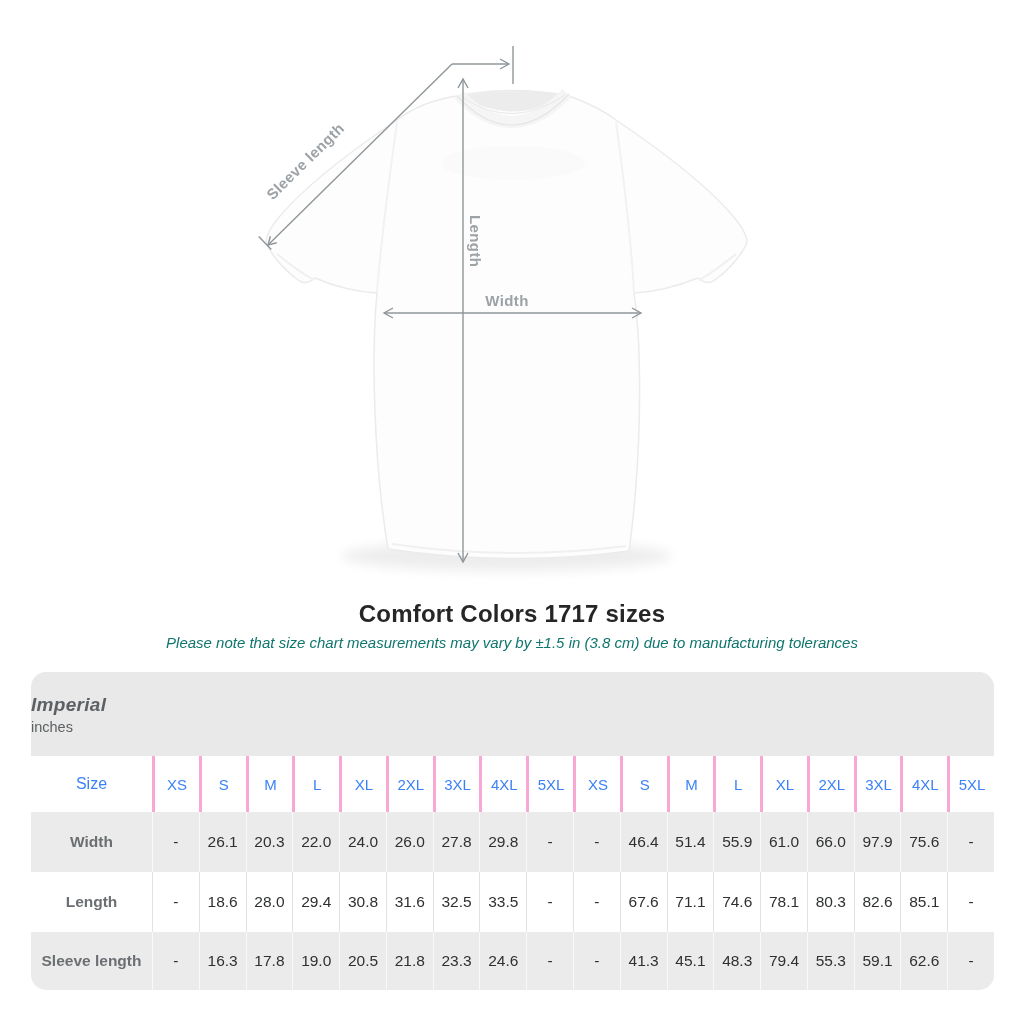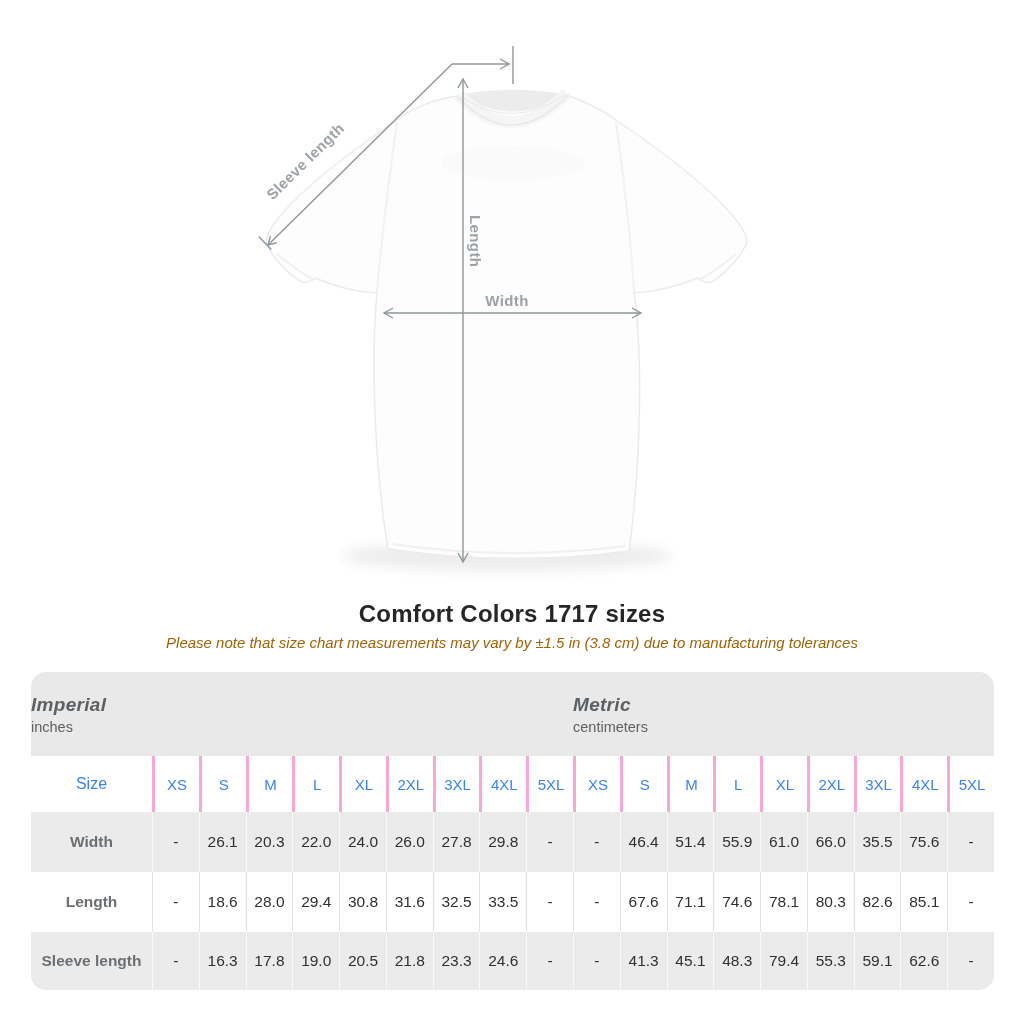--- a/index.html
+++ b/index.html
@@ -7,21 +7,21 @@
   .stage{position:relative;width:1024px;height:1024px;background:#ffffff;overflow:hidden;margin:0 auto;}
 
   
   .shirt-svg{display:block;position:absolute;top:0;left:0;}
   .measure-label{font-weight:bold;font-size:15px;fill:#9da2a6;letter-spacing:.4px;}
 
   
   .page-title{position:absolute;top:600px;left:0;width:100%;text-align:center;
     font-size:24px;font-weight:bold;color:#262626;letter-spacing:.2px;}
   .page-note{position:absolute;top:634px;left:0;width:100%;text-align:center;
-    font-size:15px;font-style:italic;color:#a16207;}
+    font-size:15px;font-style:italic;color:#0f766e;}
 
   
   .size-table{position:absolute;top:672px;left:31px;width:963px;border-radius:15px;
     overflow:hidden;background:#ffffff;}
   .t-row{display:grid;grid-template-columns:121px repeat(18,1fr);}
   .band{background:#e9e9e9;height:84px;display:grid;grid-template-columns:121px repeat(18,1fr);}
   .unit-group{display:flex;flex-direction:column;align-items:flex-start;justify-content:center;gap:3px;}
   .unit-group .u-main{font-size:19px;font-weight:bold;font-style:italic;color:#5d6164;letter-spacing:.3px;}
   .unit-group .u-sub{font-size:14.5px;color:#5d6164;}
   .g-imperial{grid-column:1 / 11;}
@@ -111,24 +111,20 @@
   </svg>
 
   <div class="page-title">Comfort Colors 1717 sizes</div>
   <div class="page-note">Please note that size chart measurements may vary by ±1.5 in (3.8 cm) due to manufacturing tolerances</div>
 
   <div class="size-table">
     <div class="band">
       <div class="unit-group g-imperial">
         <div class="u-main">Imperial</div>
         <div class="u-sub">inches</div>
-      </div>
-      <div class="unit-group g-metric">
-        <div class="u-main">Metric</div>
-        <div class="u-sub">centimeters</div>
       </div>
     </div>
     <div class="t-row row-head">
         <div class="cell label-col">Size</div>
         <div class="cell">XS</div>
         <div class="cell">S</div>
         <div class="cell">M</div>
         <div class="cell">L</div>
         <div class="cell">XL</div>
         <div class="cell">2XL</div>
@@ -156,21 +152,21 @@
           <div class="cell">26.0</div>
           <div class="cell">27.8</div>
           <div class="cell">29.8</div>
           <div class="cell">-</div>
           <div class="cell">-</div>
           <div class="cell">46.4</div>
           <div class="cell">51.4</div>
           <div class="cell">55.9</div>
           <div class="cell">61.0</div>
           <div class="cell">66.0</div>
-          <div class="cell">35.5</div>
+          <div class="cell">97.9</div>
           <div class="cell">75.6</div>
           <div class="cell">-</div>
         </div>
         <div class="t-row row-data">
           <div class="cell label-col">Length</div>
           <div class="cell">-</div>
           <div class="cell">18.6</div>
           <div class="cell">28.0</div>
           <div class="cell">29.4</div>
           <div class="cell">30.8</div>

